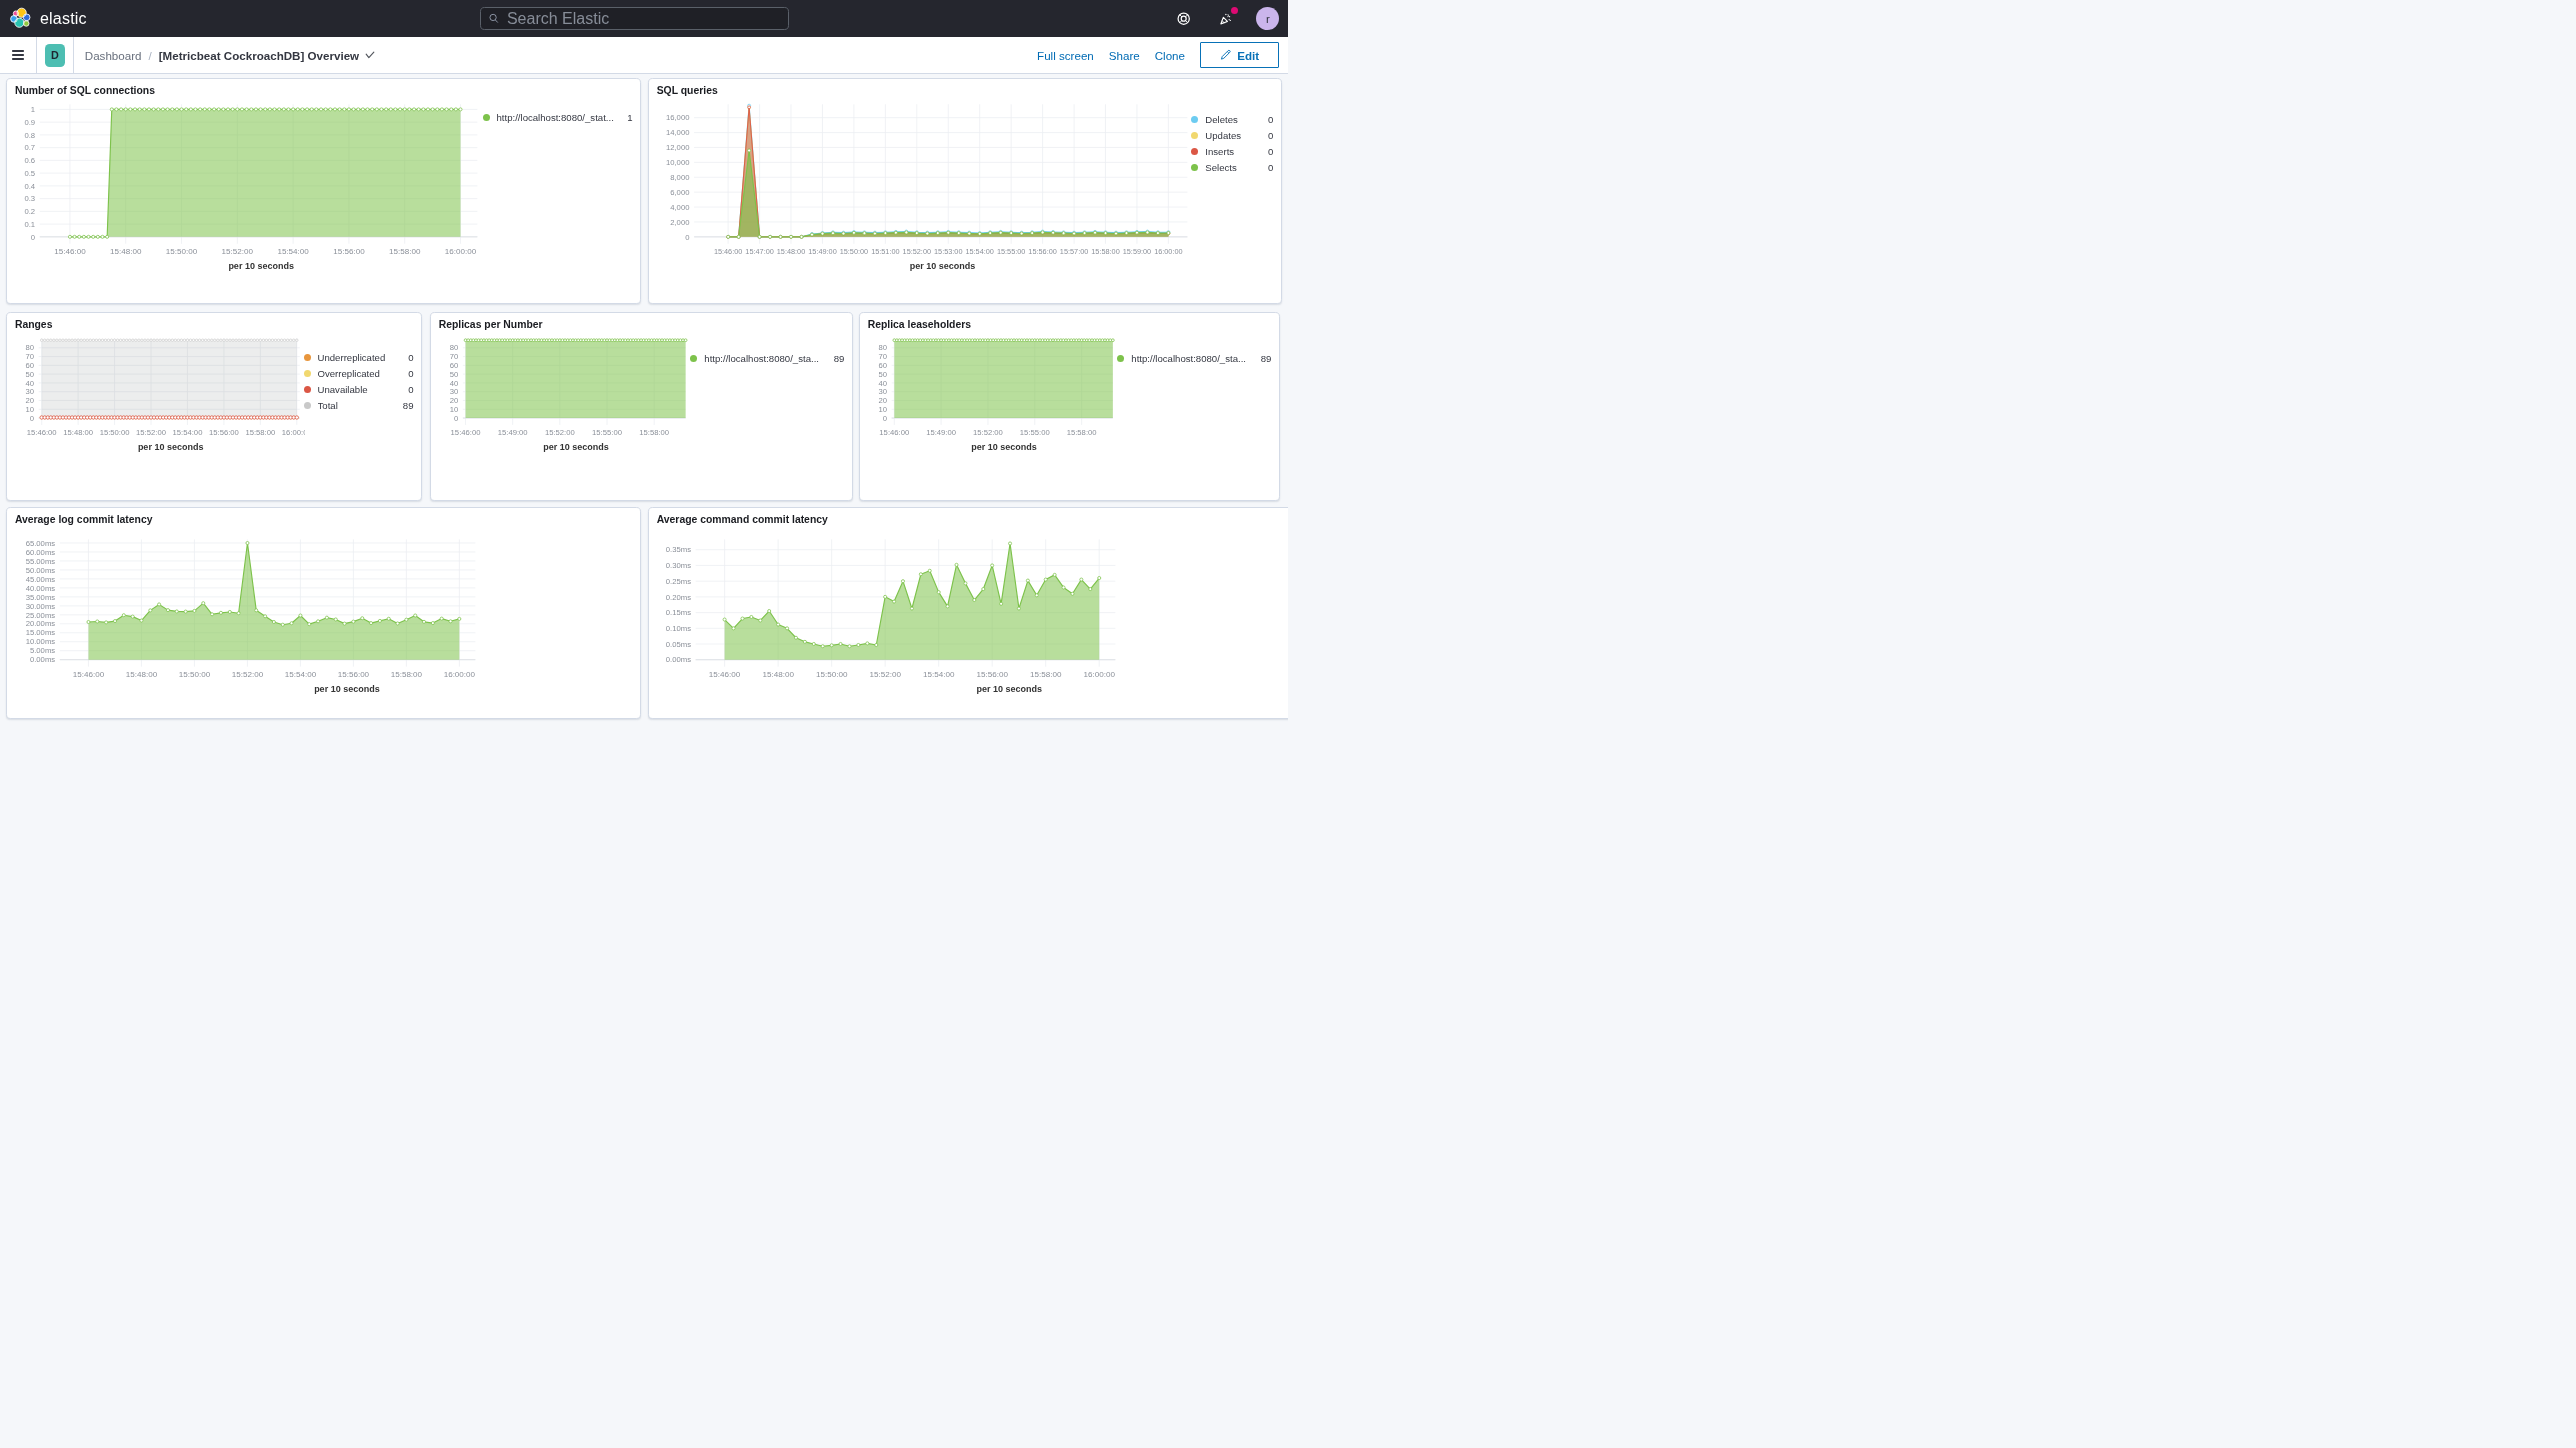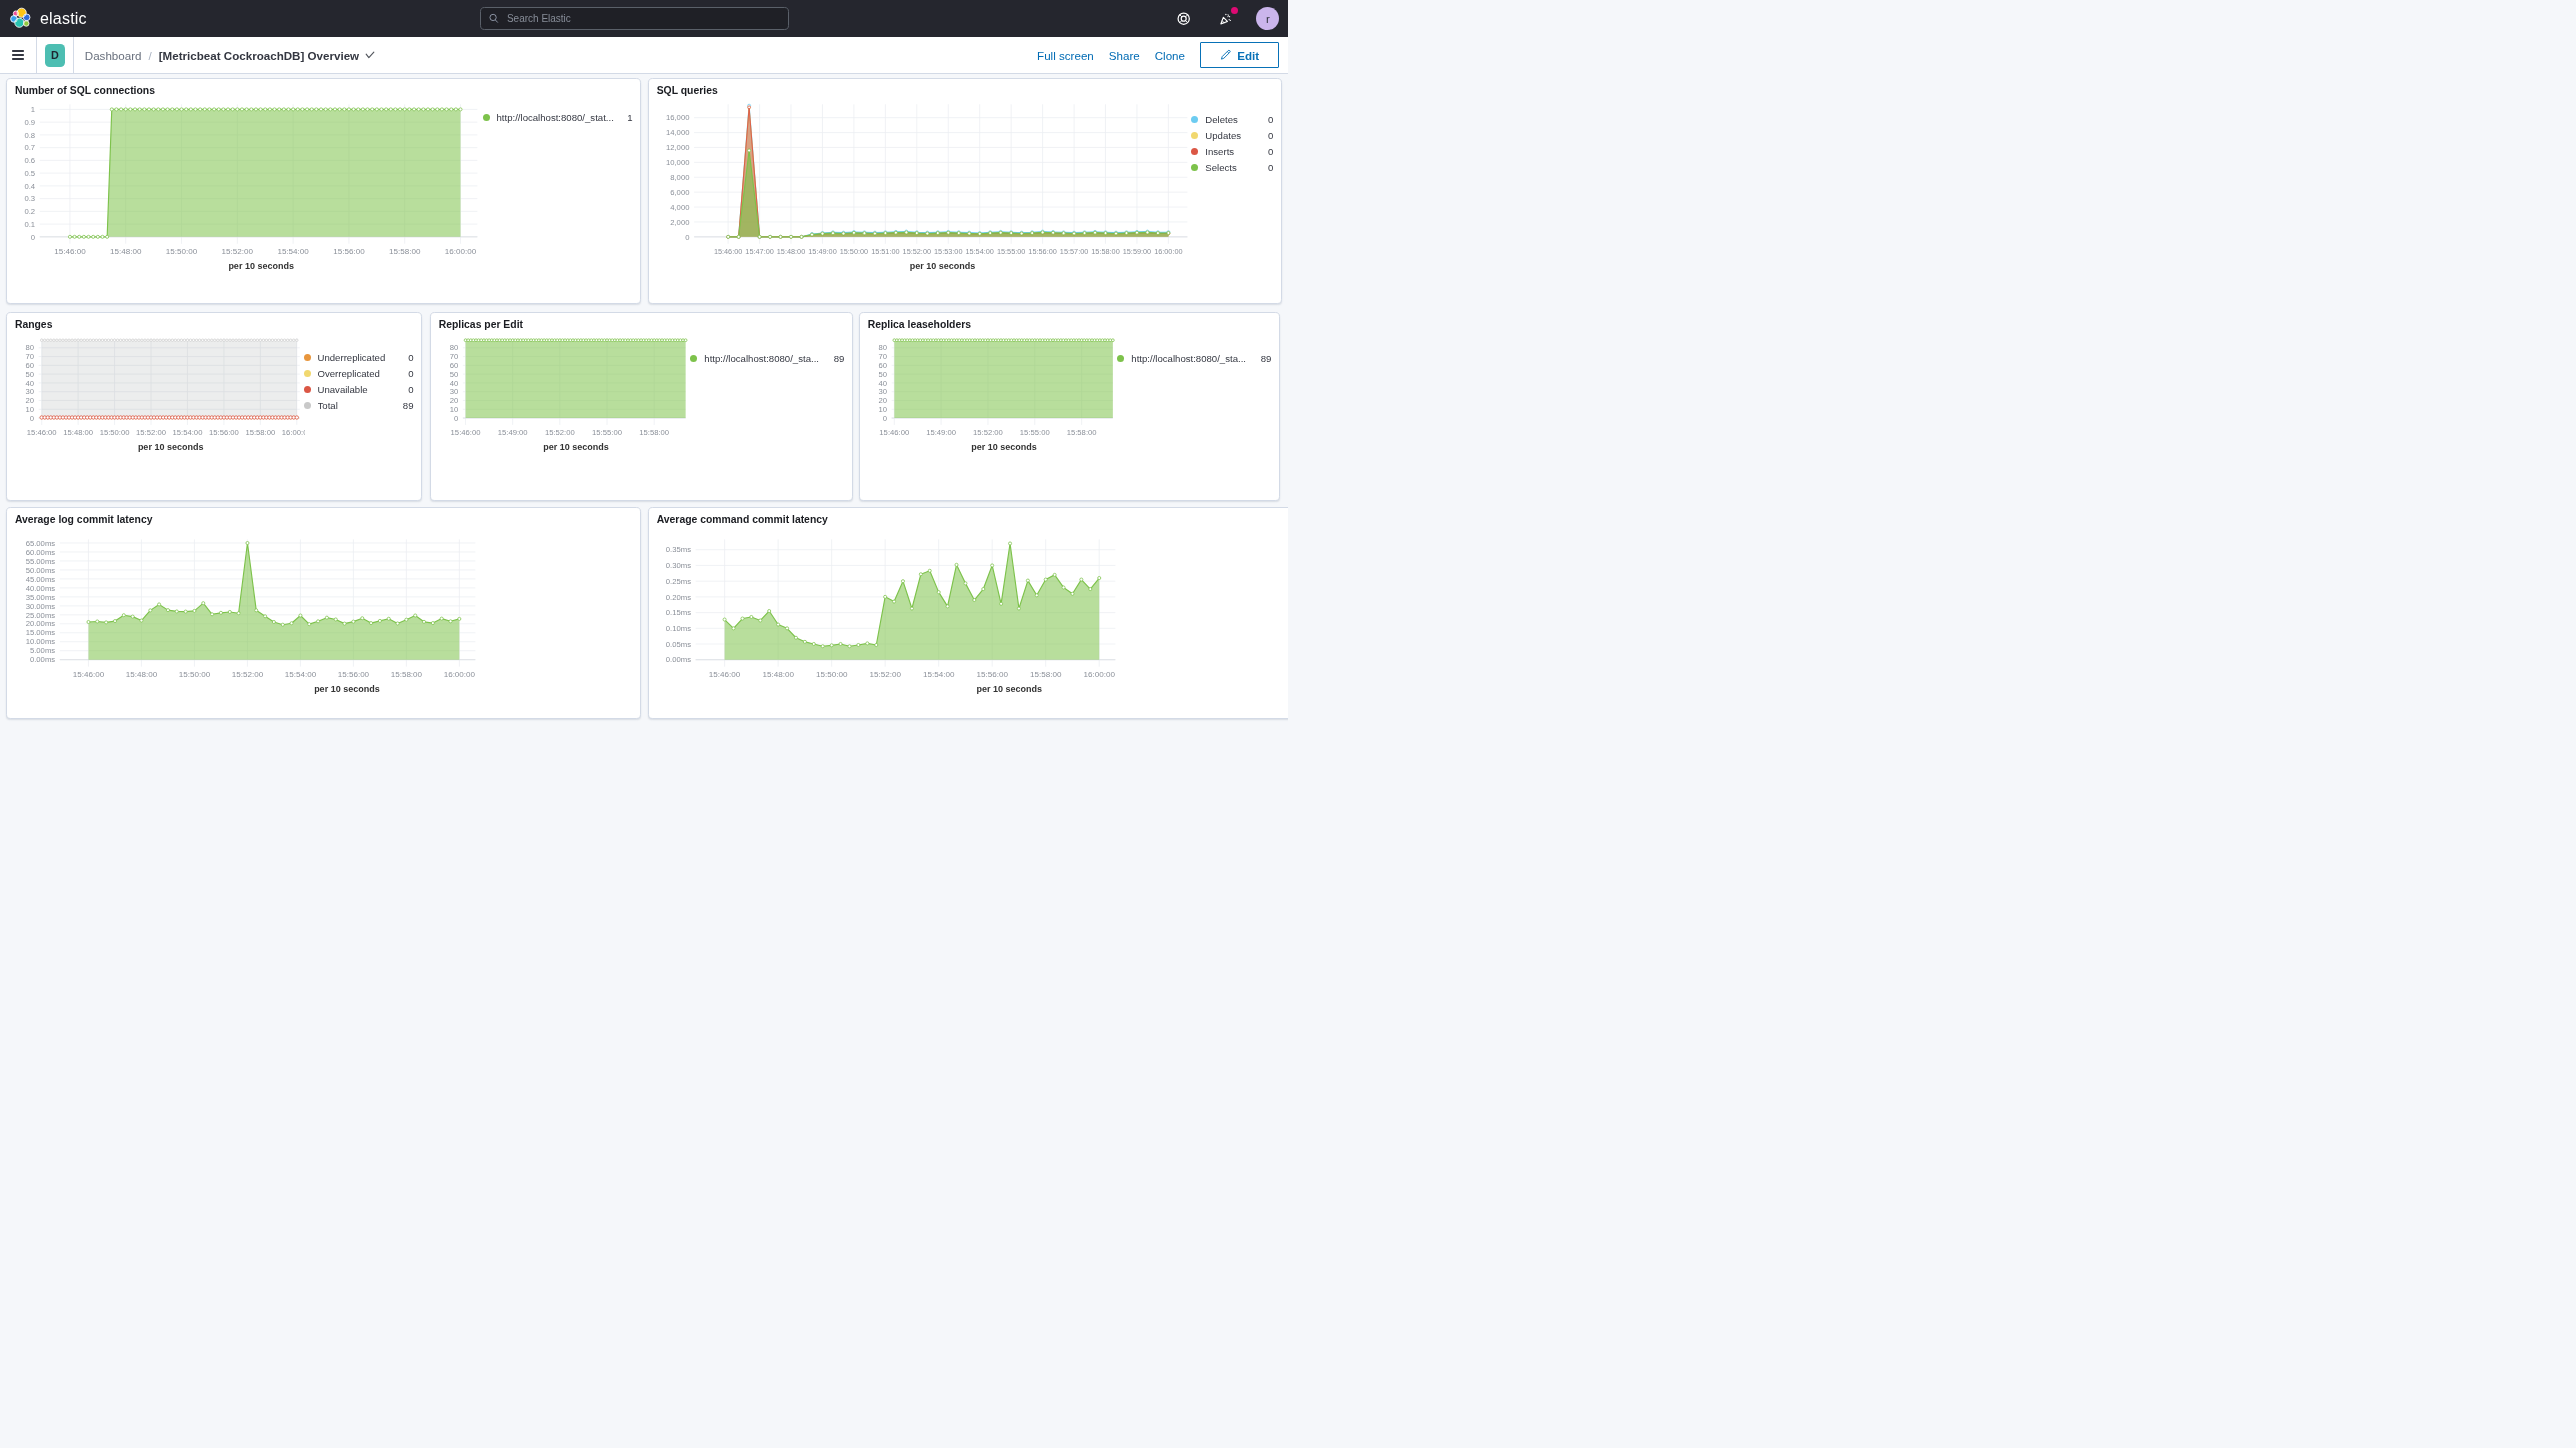--- a/index.html
+++ b/index.html
@@ -2,21 +2,21 @@
 <html style="font-size:12.3px"><head>
 <meta charset="utf-8">
 <style>
   html,body{margin:0;padding:0;}
   body{width:1288px;height:724px;font-family:"Liberation Sans",sans-serif;background:#f5f7fa;overflow:hidden;position:relative;}
   
   .topbar{height:37px;background:#25262e;display:flex;align-items:center;position:relative;}
   .logo{display:flex;align-items:center;gap:7.7px;padding:0 10.8px 0 9.3px;}
   .logo-text{color:#fff;font-size:16px;font-weight:400;letter-spacing:0.2px;}
   .searchbox{position:absolute;left:480px;top:7px;width:309px;height:23px;border:0.8px solid #5a6069;border-radius:4.6px;background:#1f2026;display:flex;align-items:center;gap:6.2px;padding:0 7.7px;box-sizing:border-box;}
-  .searchbox input{background:transparent;border:none;outline:none;color:#d4dae5;font-size:10px;width:100%;font-family:"Liberation Sans",sans-serif;}
+  .searchbox input{background:transparent;border:none;outline:none;color:#d4dae5;font-size:16px;width:100%;font-family:"Liberation Sans",sans-serif;}
   .searchbox input::placeholder{color:#878d98;}
   .top-icons{position:absolute;right:7.7px;top:0;height:37px;display:flex;align-items:center;gap:17px;}
   .icon-btn{width:25px;height:25px;display:flex;align-items:center;justify-content:center;position:relative;cursor:pointer;}
   .notif-dot{position:absolute;top:0.8px;right:0px;width:7.7px;height:7.7px;border-radius:50%;background:#dd0a73;}
   .avatar{width:23px;height:23px;border-radius:50%;background:#cbb5ec;color:#343741;display:flex;align-items:center;justify-content:center;font-size:11.6px;}
   
   .navbar{height:36px;background:#fff;border-bottom:0.8px solid #d3dae6;display:flex;align-items:center;position:relative;}
   .hamburger{width:37px;height:36px;display:flex;flex-direction:column;align-items:center;justify-content:center;gap:2.3px;border-right:0.8px solid #d3dae6;cursor:pointer;box-sizing:border-box;}
   .hamburger span{display:block;width:12.3px;height:1.5px;background:#343741;border-radius:0.8px;}
   .appbadge-wrap{width:37px;height:36px;display:flex;align-items:center;justify-content:center;border-right:0.8px solid #d3dae6;box-sizing:border-box;}
@@ -948,21 +948,21 @@
           <div class="legend-item">
             <span class="dot" style="background: rgb(201, 201, 201);"></span>
             <span class="llabel">Total</span>
             <span class="lval">89</span>
           </div>
         </div>
     </div>
   </div>
 
   <div class="panel" style="left:430px;top:238px;width:423px;height:189px;">
-    <div class="panel-title">Replicas per Edit</div>
+    <div class="panel-title">Replicas per Number</div>
     <div class="panel-body">
       <div class="chart-wrap">
         <div class="chart-holder" style="margin-top: 0px;"><svg width="255" height="106" viewBox="0 0 330 138">
               <line x1="34" y1="112" x2="324" y2="112" stroke="#eceef2" stroke-width="1"></line>
               <text x="28" y="115.5" text-anchor="end" font-size="10" fill="#8b9099">0</text>
               <line x1="34" y1="100.57142857142857" x2="324" y2="100.57142857142857" stroke="#eceef2" stroke-width="1"></line>
               <text x="28" y="104.07142857142857" text-anchor="end" font-size="10" fill="#8b9099">10</text>
               <line x1="34" y1="89.14285714285714" x2="324" y2="89.14285714285714" stroke="#eceef2" stroke-width="1"></line>
               <text x="28" y="92.64285714285714" text-anchor="end" font-size="10" fill="#8b9099">20</text>
               <line x1="34" y1="77.71428571428572" x2="324" y2="77.71428571428572" stroke="#eceef2" stroke-width="1"></line>

